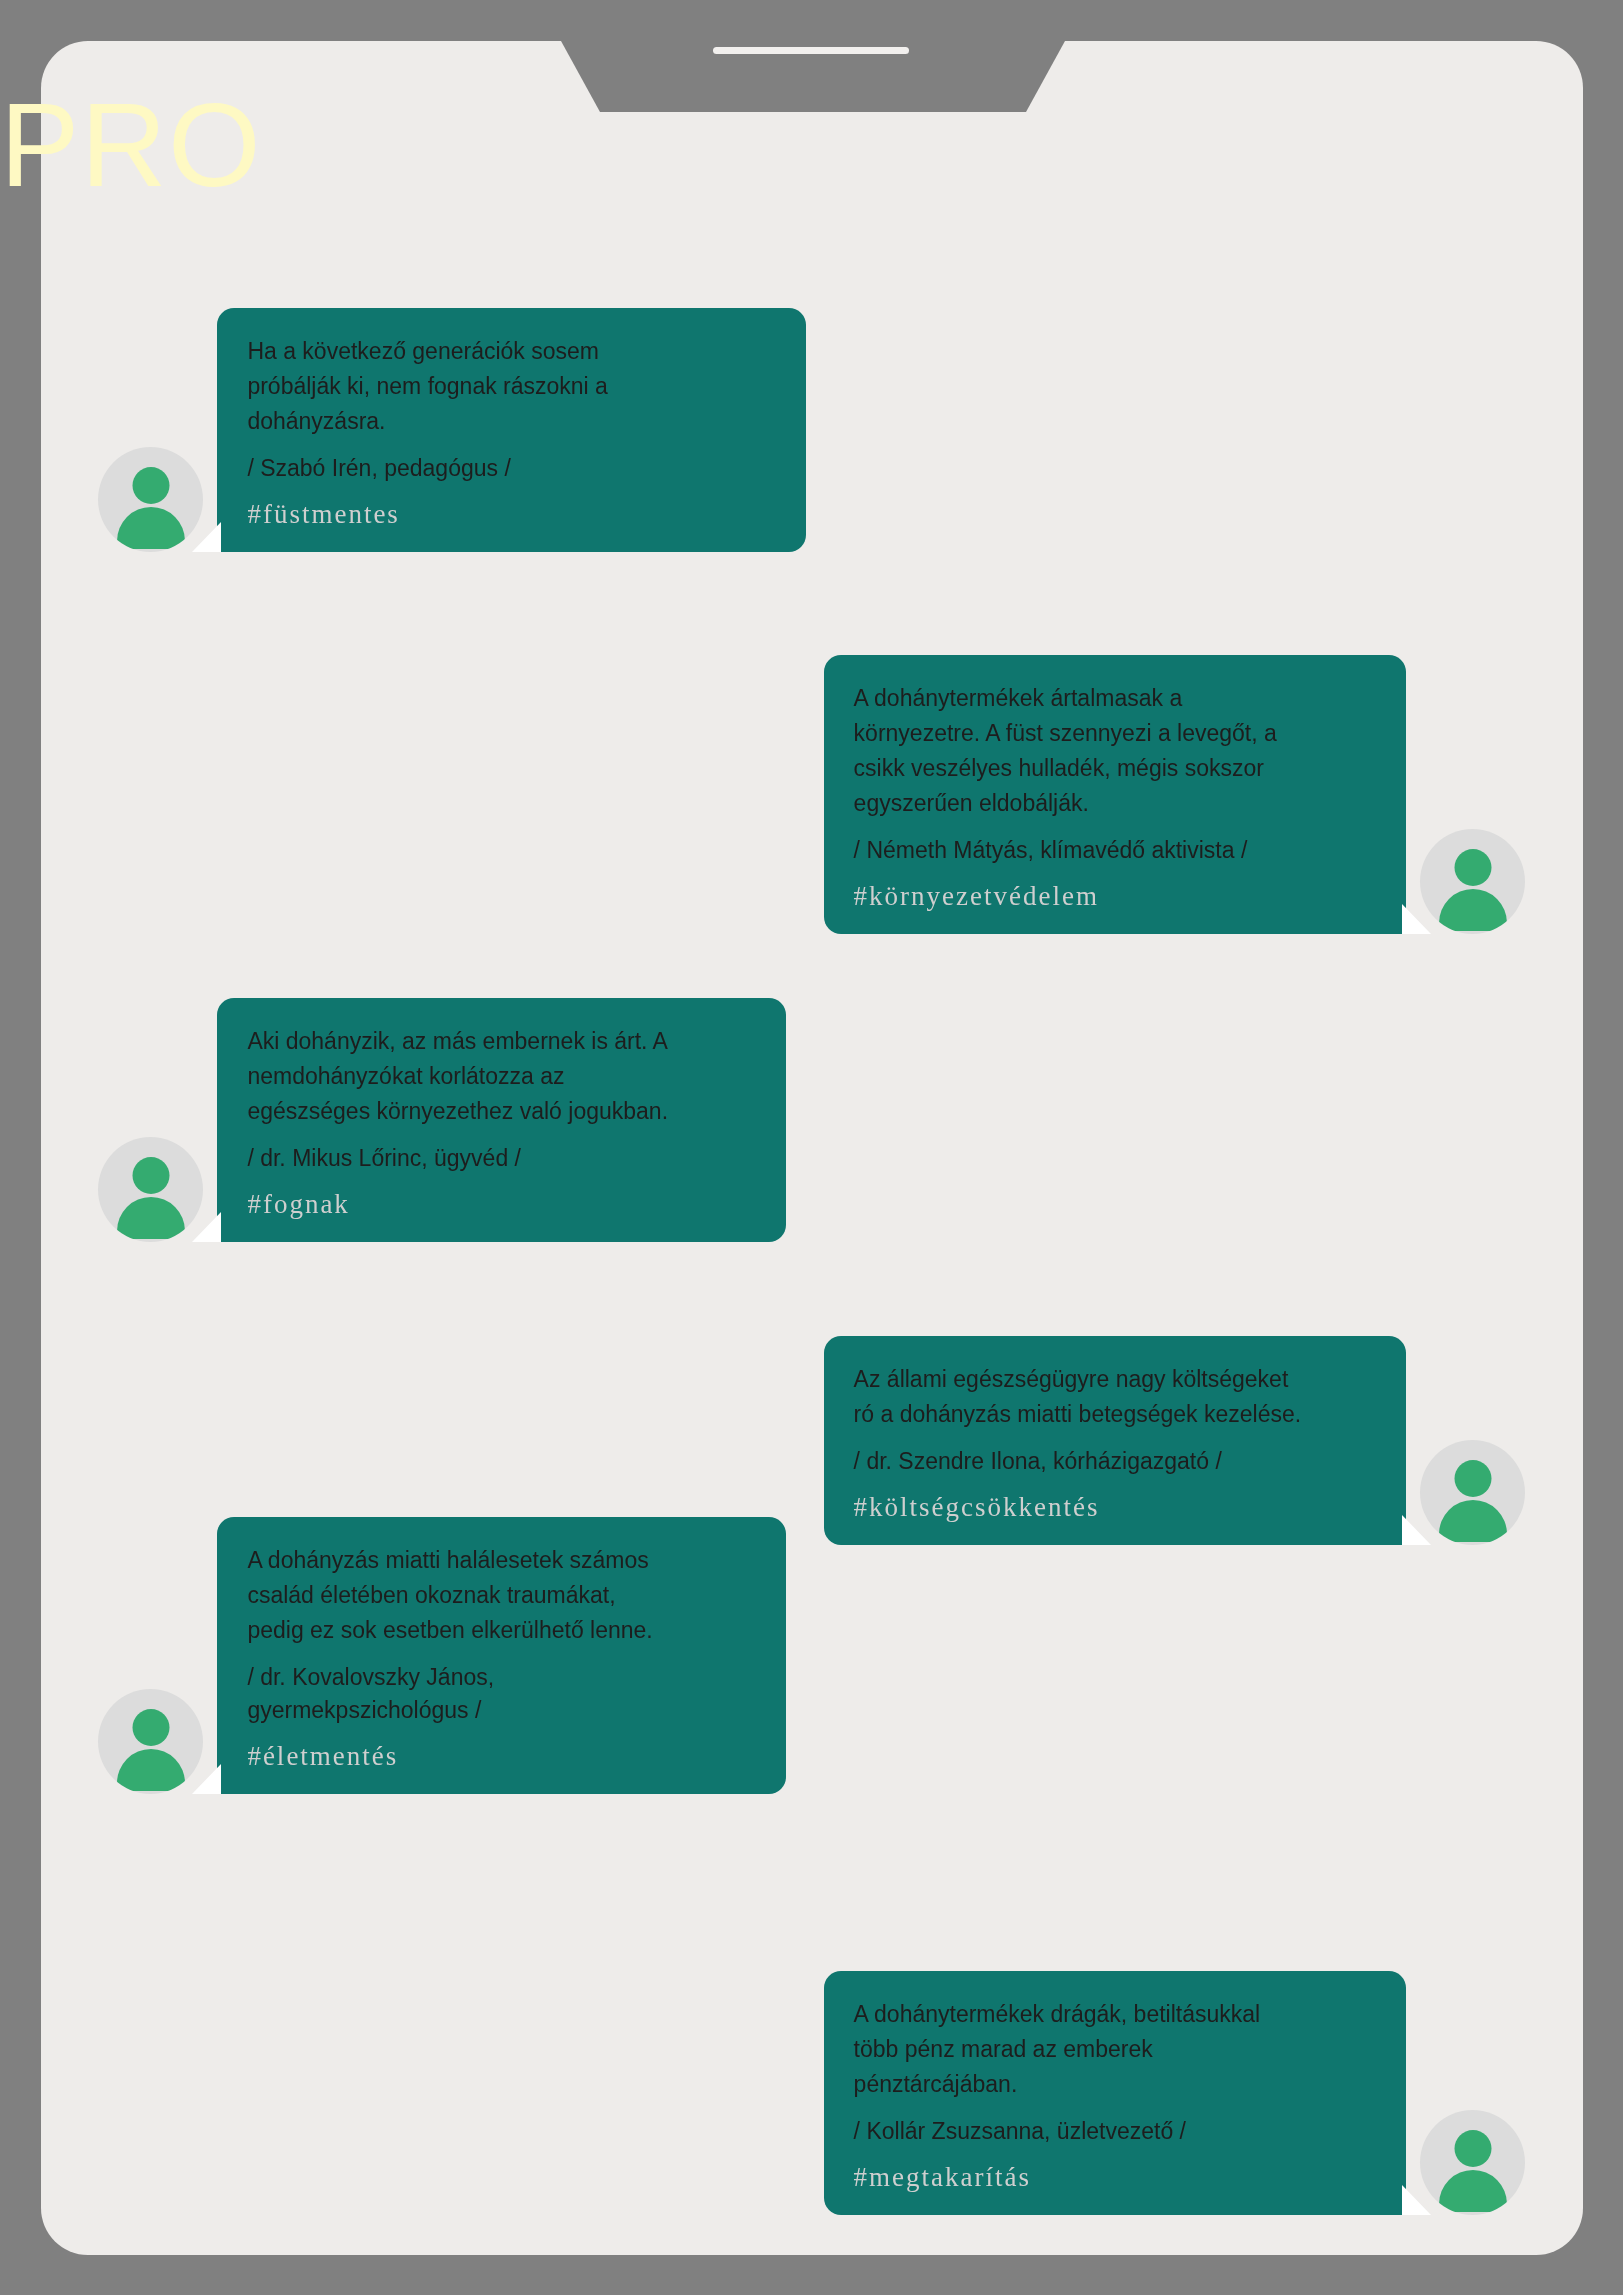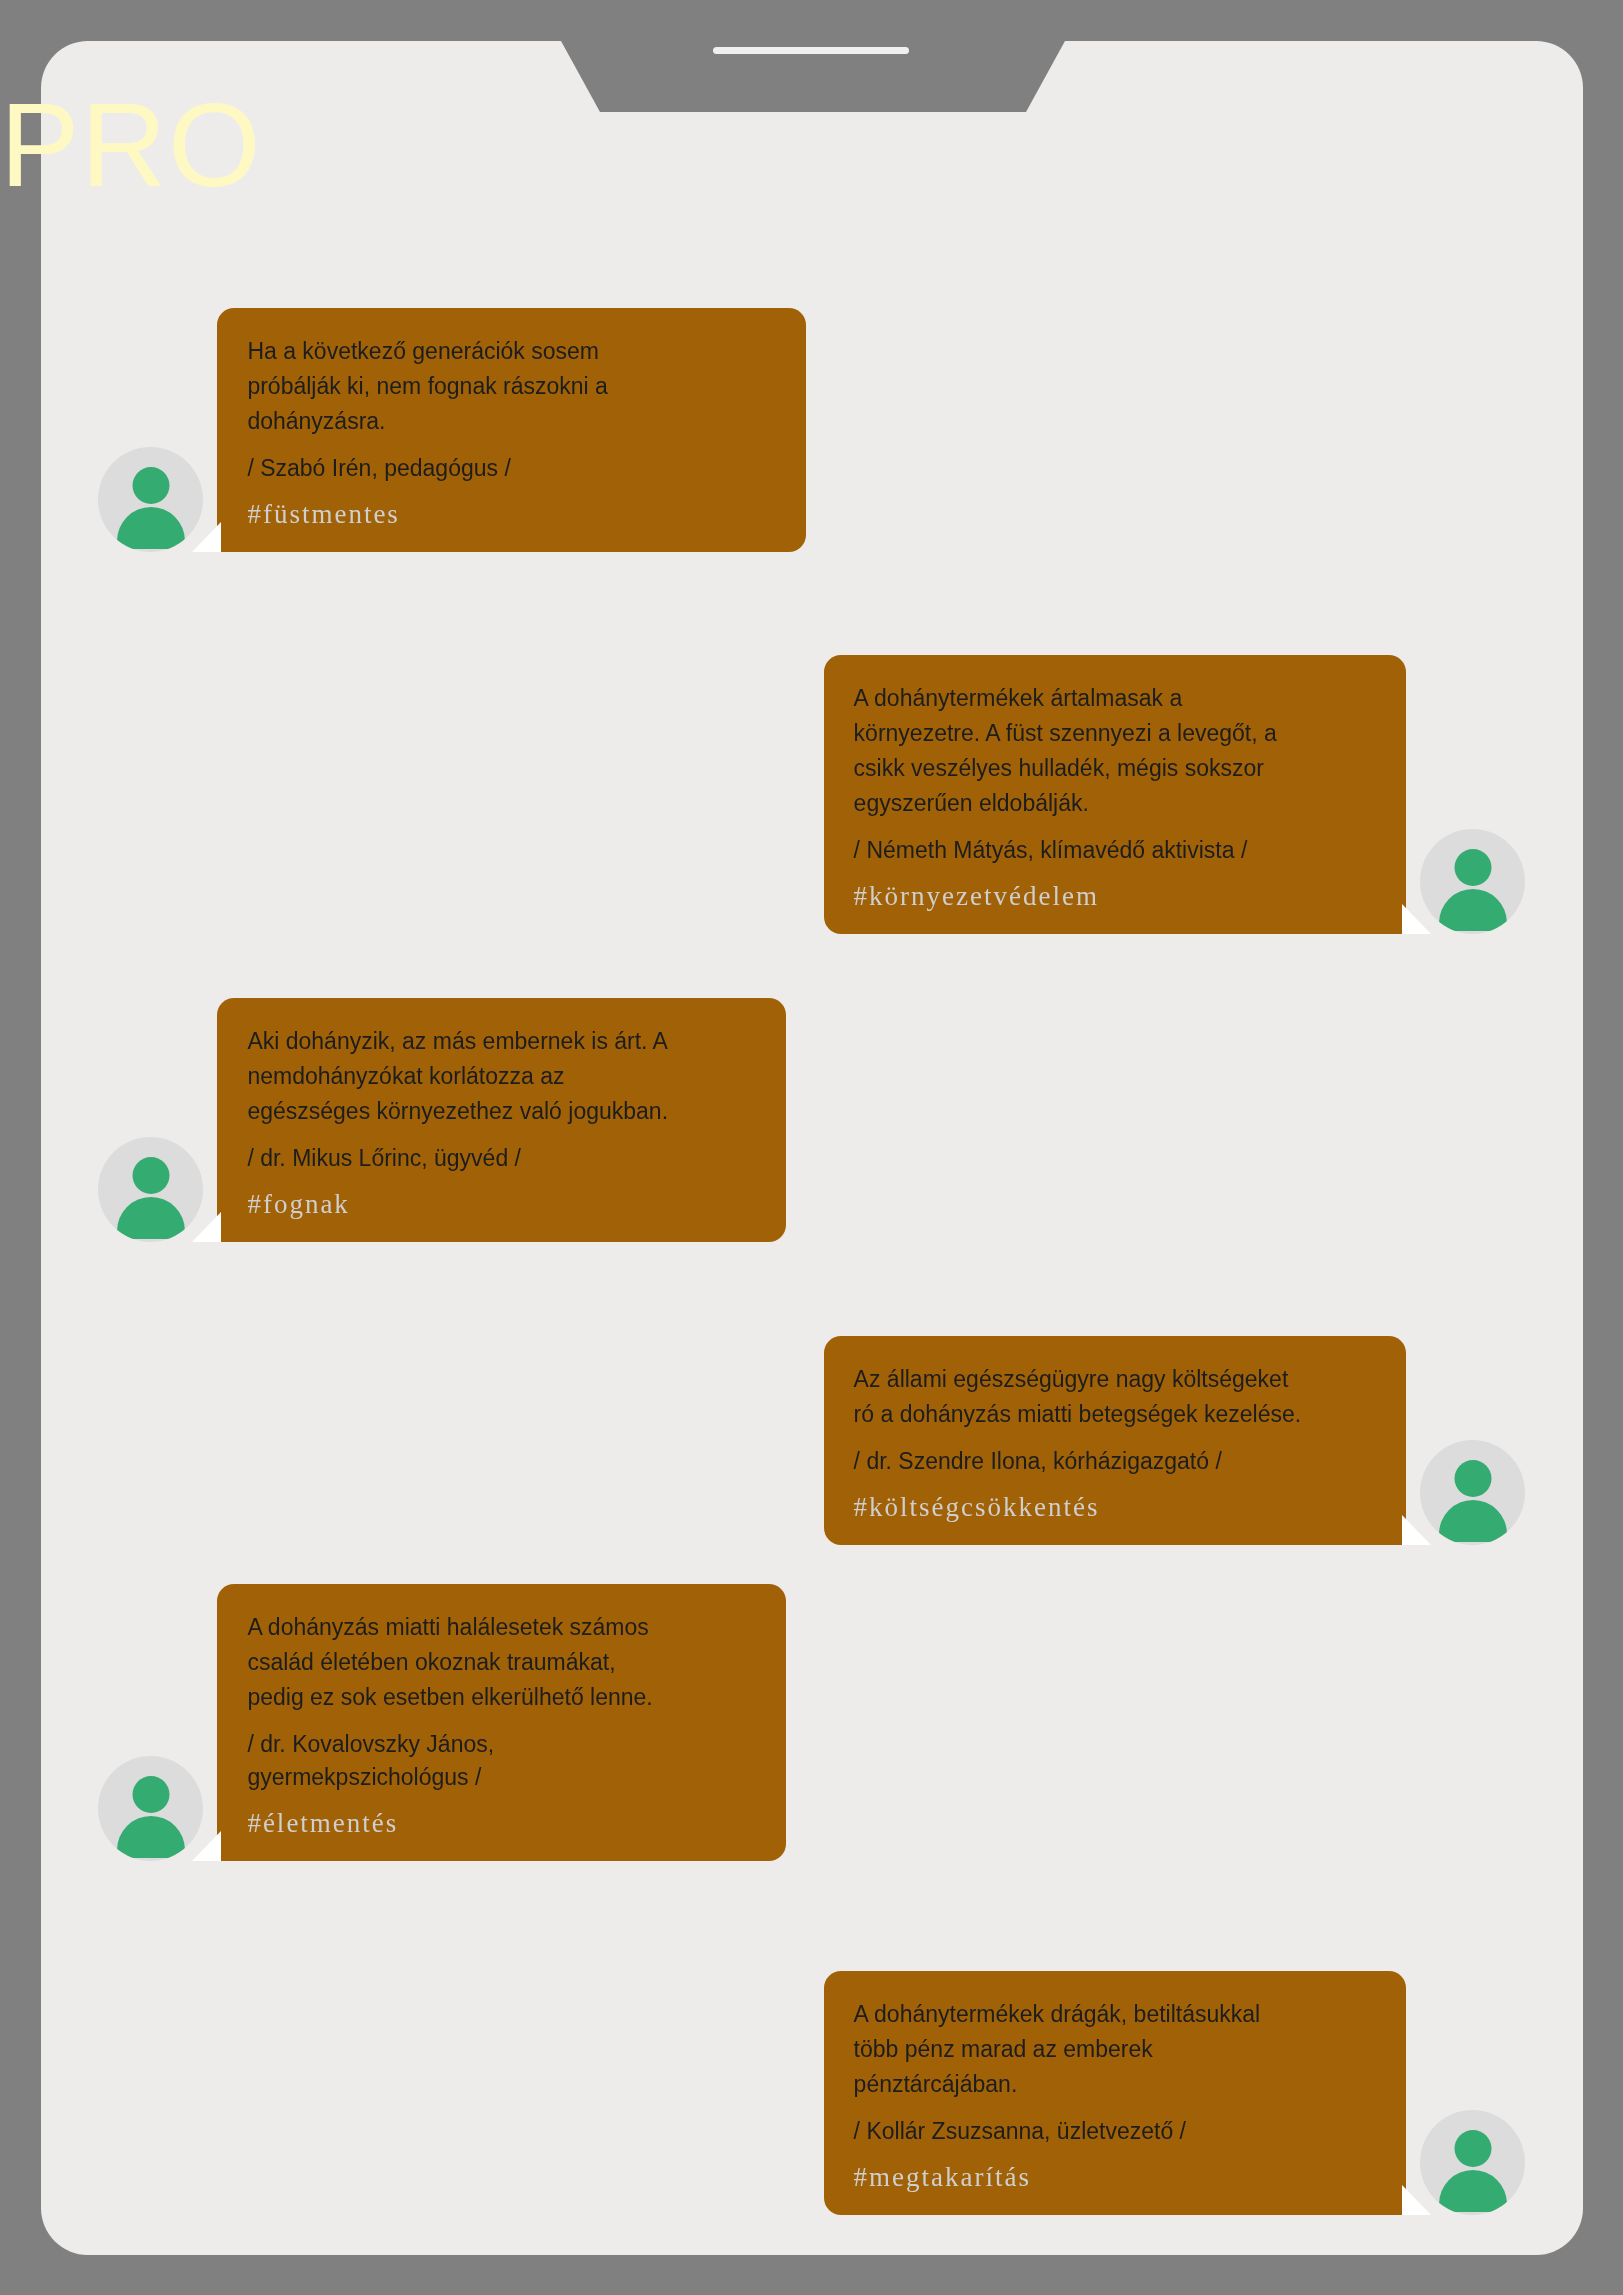--- a/index.html
+++ b/index.html
@@ -102,21 +102,21 @@
     transform: translateX(-50%);
     width: 68px;
     height: 42px;
     border-radius: 34px 34px 0 0;
     background: #34ab70;
   }
 
   
   .bubble {
     position: relative;
-    background: #a16207;
+    background: #0f766e;
     border-radius: 17px;
     padding: 26px 30px 22px 30px;
     box-sizing: border-box;
   }
   .row.left .bubble { margin-left: 14.4px; border-bottom-left-radius: 2.6px; }
   .row.right .bubble { margin-right: 14.4px; border-bottom-right-radius: 2.6px; }
 
   .row.left .bubble:after {
     content: "";
     position: absolute;
@@ -223,21 +223,21 @@
       <div class="body"></div>
     </div>
     <div class="bubble" style="width: 582px;">
       <p class="quote">Az állami egészségügyre nagy költségeket
 ró a dohányzás miatti betegségek kezelése.</p>
       <div class="author">/ dr. Szendre Ilona, kórházigazgató /</div>
       <div class="hashtag">#költségcsökkentés</div>
     </div>
   </div>
 
-  <div class="row left" style="top: 1584px;">
+  <div class="row left" style="top: 1517px;">
     <div class="avatar">
       <div class="head"></div>
       <div class="body"></div>
     </div>
     <div class="bubble" style="width: 569px;">
       <p class="quote">A dohányzás miatti halálesetek számos
 család életében okoznak traumákat,
 pedig ez sok esetben elkerülhető lenne.</p>
       <div class="author">/ dr. Kovalovszky János,
 gyermekpszichológus /</div>

